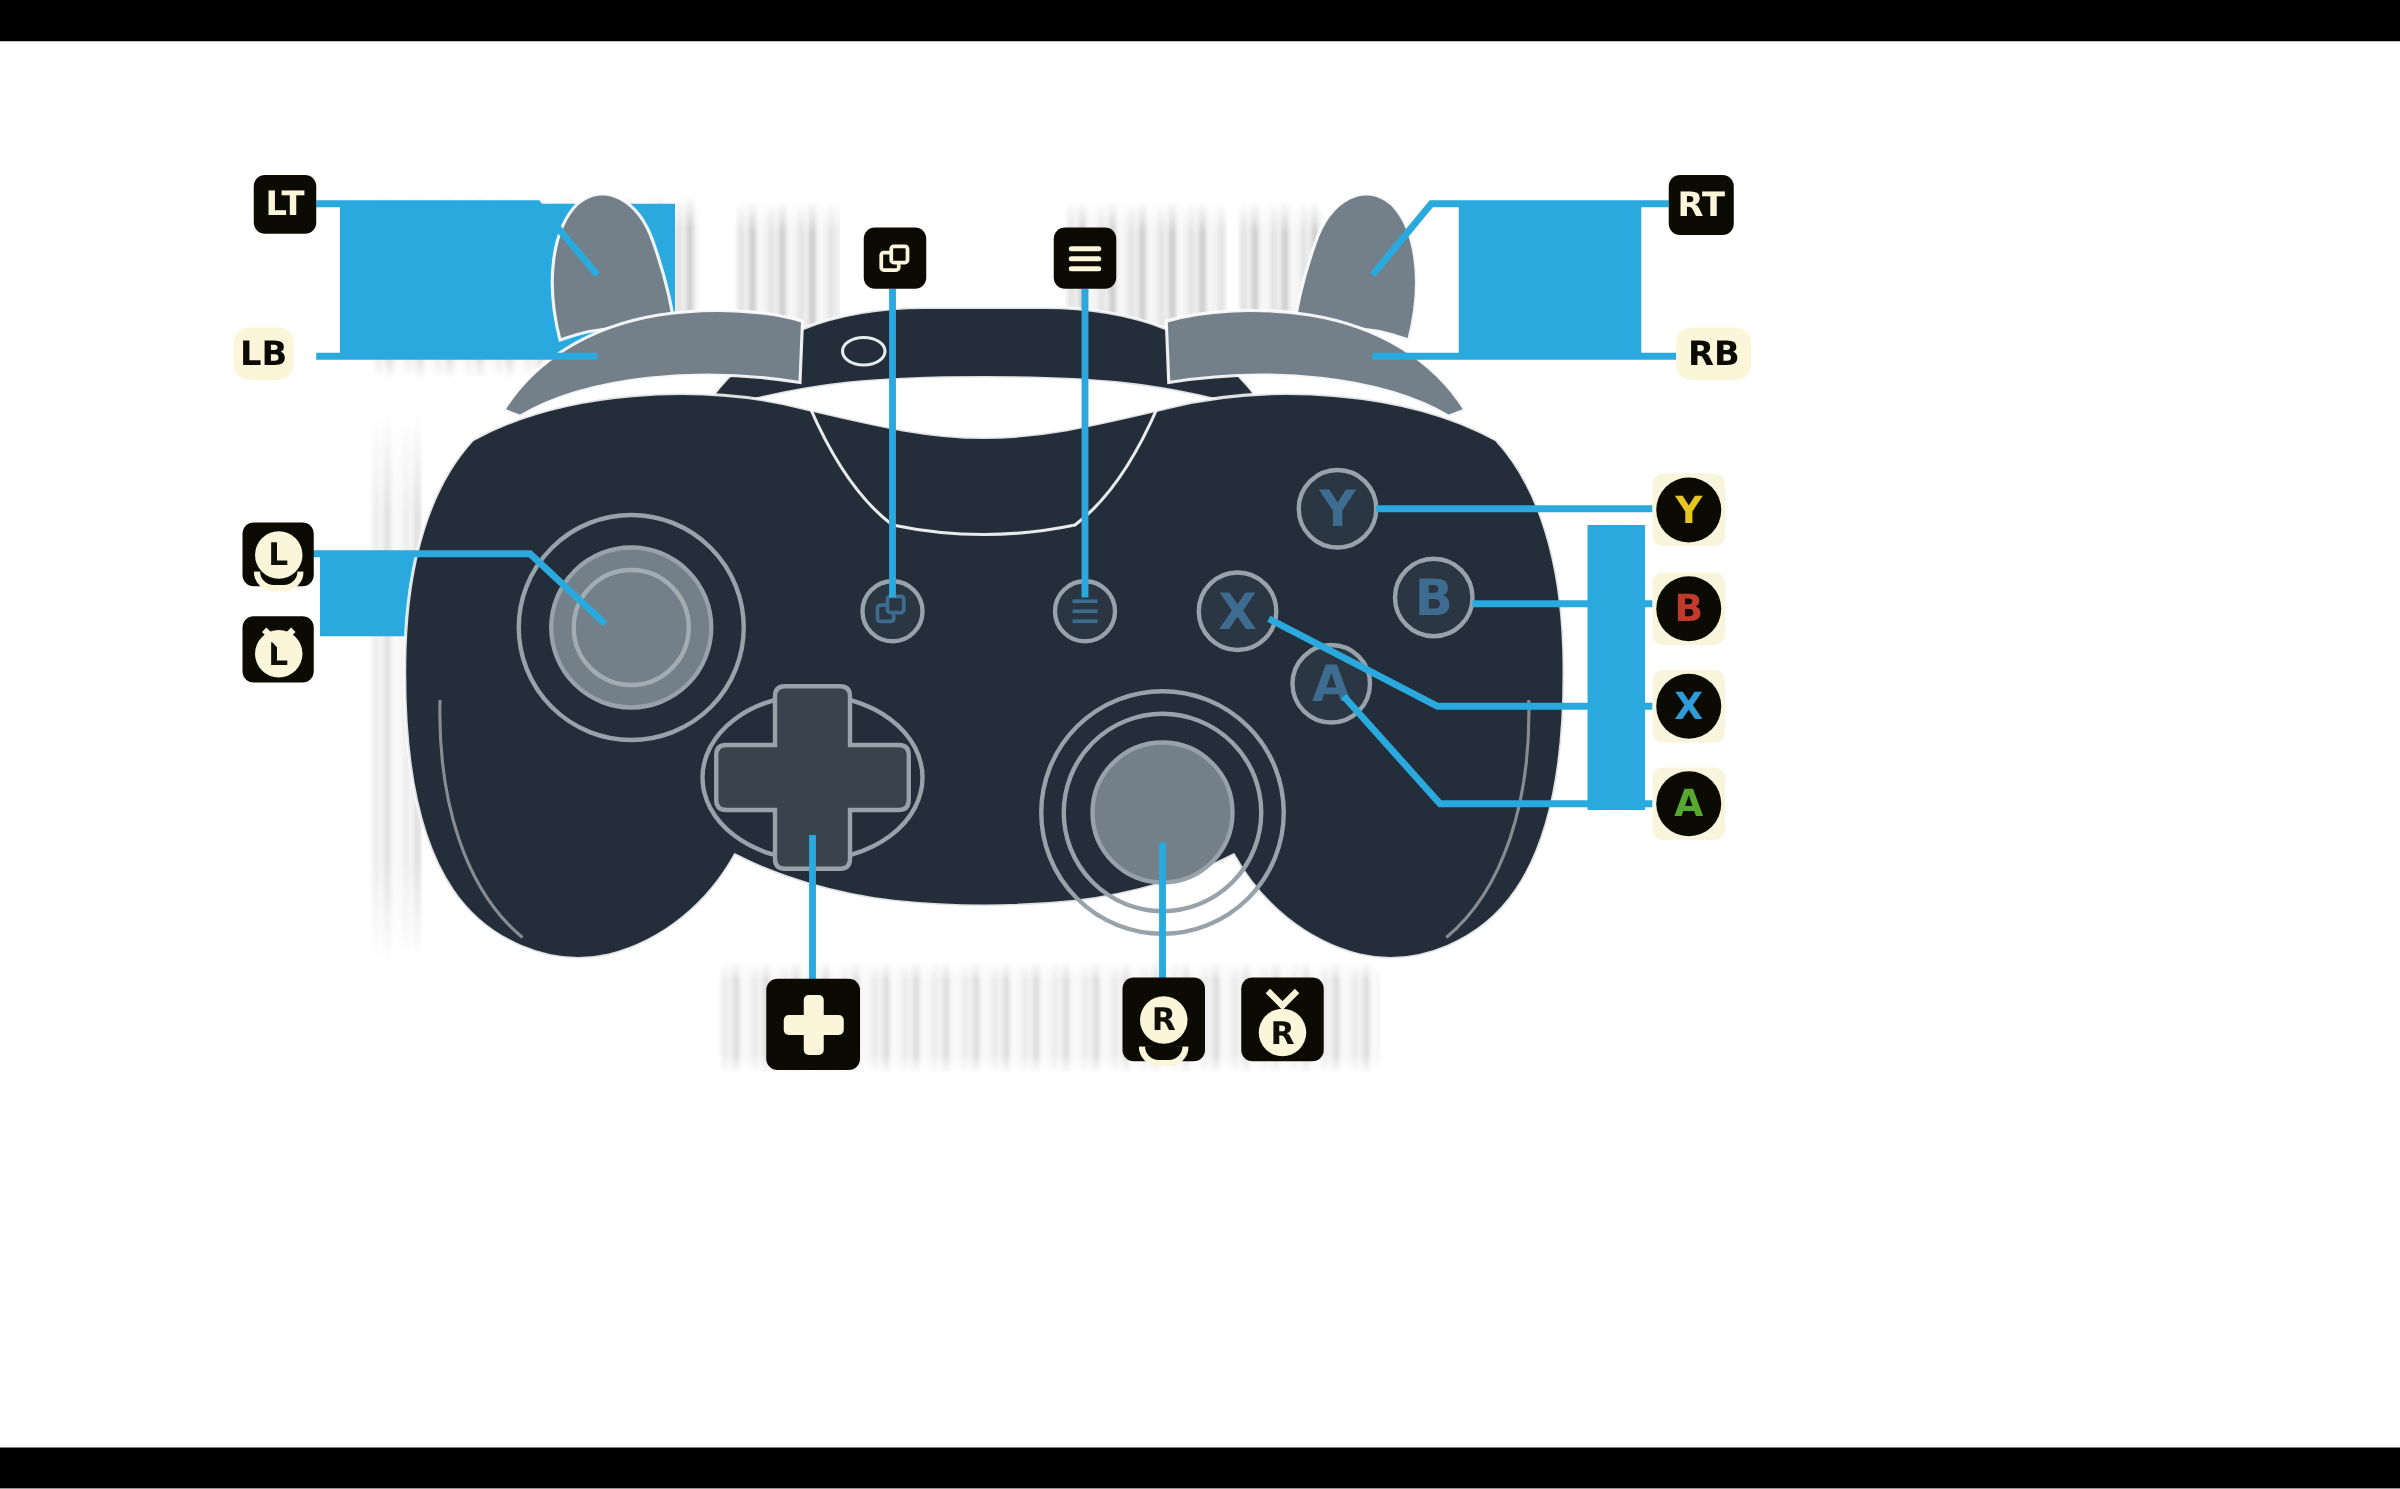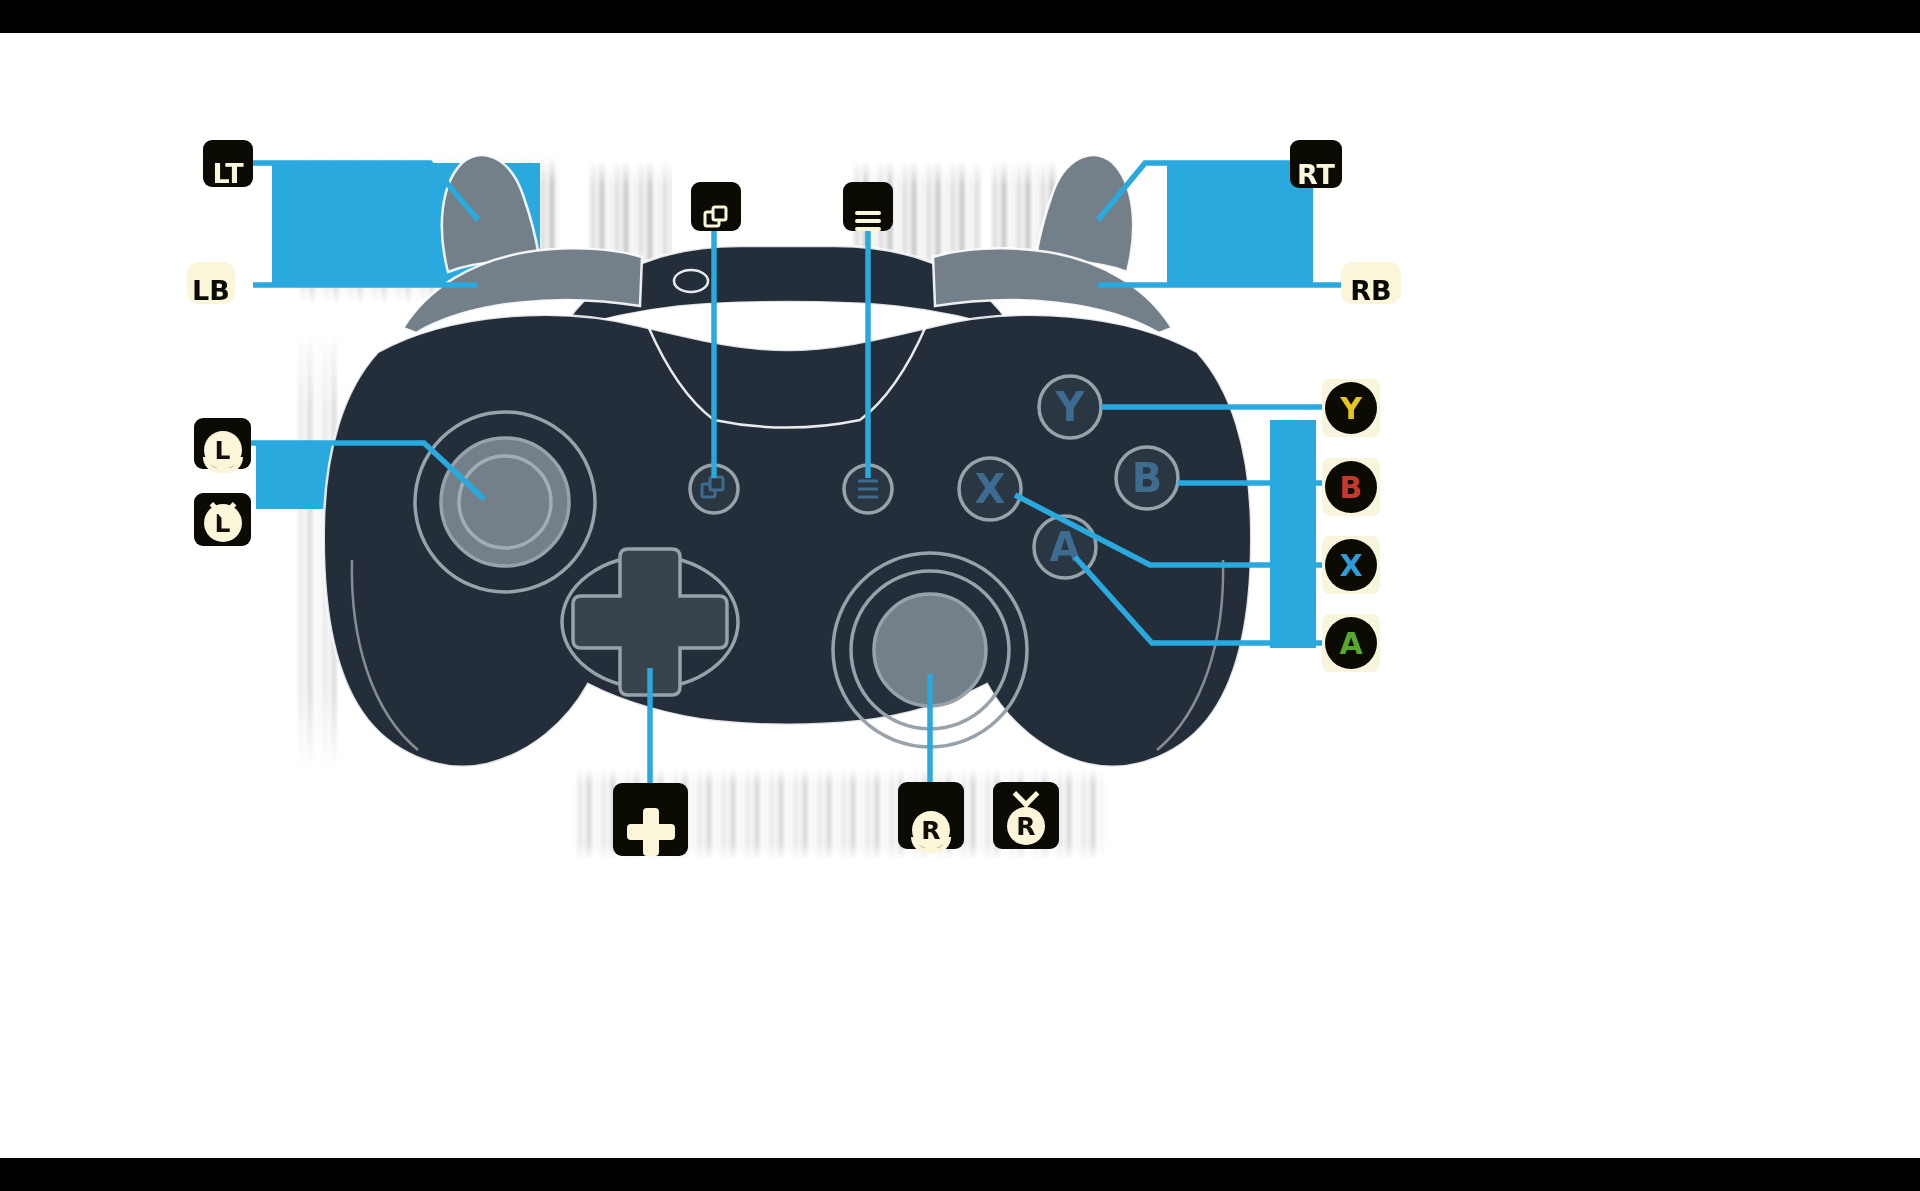--- a/index.html
+++ b/index.html
@@ -38,21 +38,21 @@
   .stickfill{fill:var(--gray);stroke:var(--rim);stroke-width:3.5;}
   .dpadfill{fill:var(--dpad);stroke:var(--rim);stroke-width:3.5;}
   .btnfill{fill:var(--btnface);stroke:var(--rim);stroke-width:3.5;}
   .glyph{fill:none;stroke:var(--btnink);stroke-width:3;}
   .glyph .fillink{fill:var(--btnface);}
   .fl{fill:var(--btnink);font-size:40px;font-weight:bold;text-anchor:middle;
       font-family:"DejaVu Sans","Liberation Sans",sans-serif;}
   .lead{fill:none;stroke:var(--accent);stroke-width:5.5;}
 
   
-  .tag{position:absolute;z-index:2;display:flex;align-items:flex-end;justify-content:center;
+  .tag{position:absolute;z-index:2;display:flex;align-items:center;justify-content:center;
        font-weight:bold;box-sizing:border-box;}
   .tag.dark{background:var(--ink);color:var(--cream);border-radius:9px;}
   .tag.creambox{background:var(--cream);color:var(--ink);border-radius:12px;}
   .tag .txt{font-size:27px;line-height:1;}
 
   .stick .scircle{width:38px;height:38px;border-radius:50%;background:var(--cream);
     color:#101008;display:flex;align-items:center;justify-content:center;
     font-size:25px;font-weight:bold;}
   .stick.press{align-items:flex-end;padding-bottom:4px;}
   .mark{position:absolute;top:3px;left:50%;width:14px;height:14px;
@@ -162,21 +162,21 @@
     <path class="lead" d="M650,668 V792"></path>
     <path class="lead" d="M930,674 V792"></path>
   </svg>
 
   <div class="tag dark" style="left:203px;top:140px;width:50px;height:47px">
     <span class="txt">LT</span>
   </div>
   <div class="tag creambox" style="left:187px;top:262px;width:48px;height:42px">
     <span class="txt">LB</span>
   </div>
-  <div class="tag dark" style="left:1290px;top:140px;width:52px;height:48px">
+  <div class="tag dark" style="left:1335px;top:140px;width:52px;height:48px">
     <span class="txt">RT</span>
   </div>
   <div class="tag creambox" style="left:1341px;top:262px;width:60px;height:42px">
     <span class="txt">RB</span>
   </div>
 
   <div class="tag dark stick" style="left:194px;top:418px;width:57px;height:51px">
     <span class="scircle">
       <span>L</span>
     </span>

